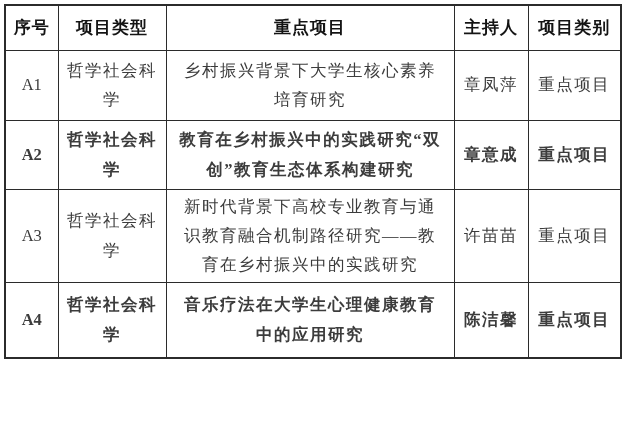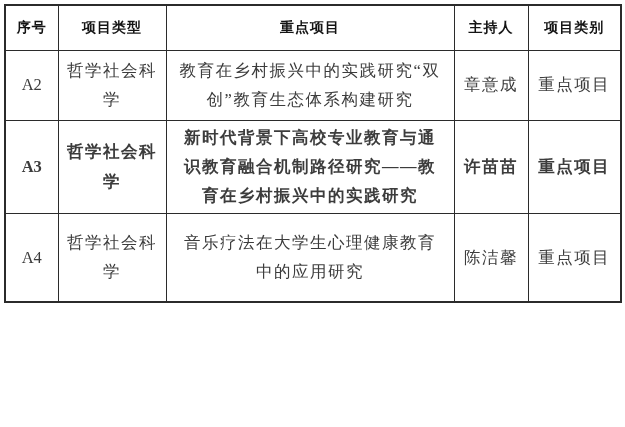--- a/index.html
+++ b/index.html
@@ -27,21 +27,21 @@
     border: 1px solid #2b2b2b;
     text-align: center;
     vertical-align: middle;
     padding: 2px 6px;
     box-sizing: border-box;
     overflow: hidden;
   }
   th {
     font-weight: bold;
     color: #141414;
-    font-size: 14px;
+    font-size: 17px;
     letter-spacing: 1px;
   }
   td {
     font-size: 16.5px;
     letter-spacing: 1.5px;
     line-height: 1.78;
   }
   thead tr           { height: 45px; }
   tbody tr:nth-child(1) { height: 70px; }
   tbody tr:nth-child(2) { height: 69px; font-weight: bold; }
@@ -67,20 +67,27 @@
       <tr>
           <th>序号</th>
           <th>项目类型</th>
           <th>重点项目</th>
           <th>主持人</th>
           <th>项目类别</th>
         </tr>
     </thead>
     <tbody>
         <tr>
+          <td class="col-id">A1</td>
+          <td class="col-type">哲学社会科学</td>
+          <td class="col-name">乡村振兴背景下大学生核心素养培育研究</td>
+          <td class="col-leader">章凤萍</td>
+          <td class="col-category">重点项目</td>
+        </tr>
+        <tr>
           <td class="col-id">A2</td>
           <td class="col-type">哲学社会科学</td>
           <td class="col-name">教育在乡村振兴中的实践研究“双创”教育生态体系构建研究</td>
           <td class="col-leader">章意成</td>
           <td class="col-category">重点项目</td>
         </tr>
         <tr>
           <td class="col-id">A3</td>
           <td class="col-type">哲学社会科学</td>
           <td class="col-name">新时代背景下高校专业教育与通识教育融合机制路径研究——教育在乡村振兴中的实践研究</td>

